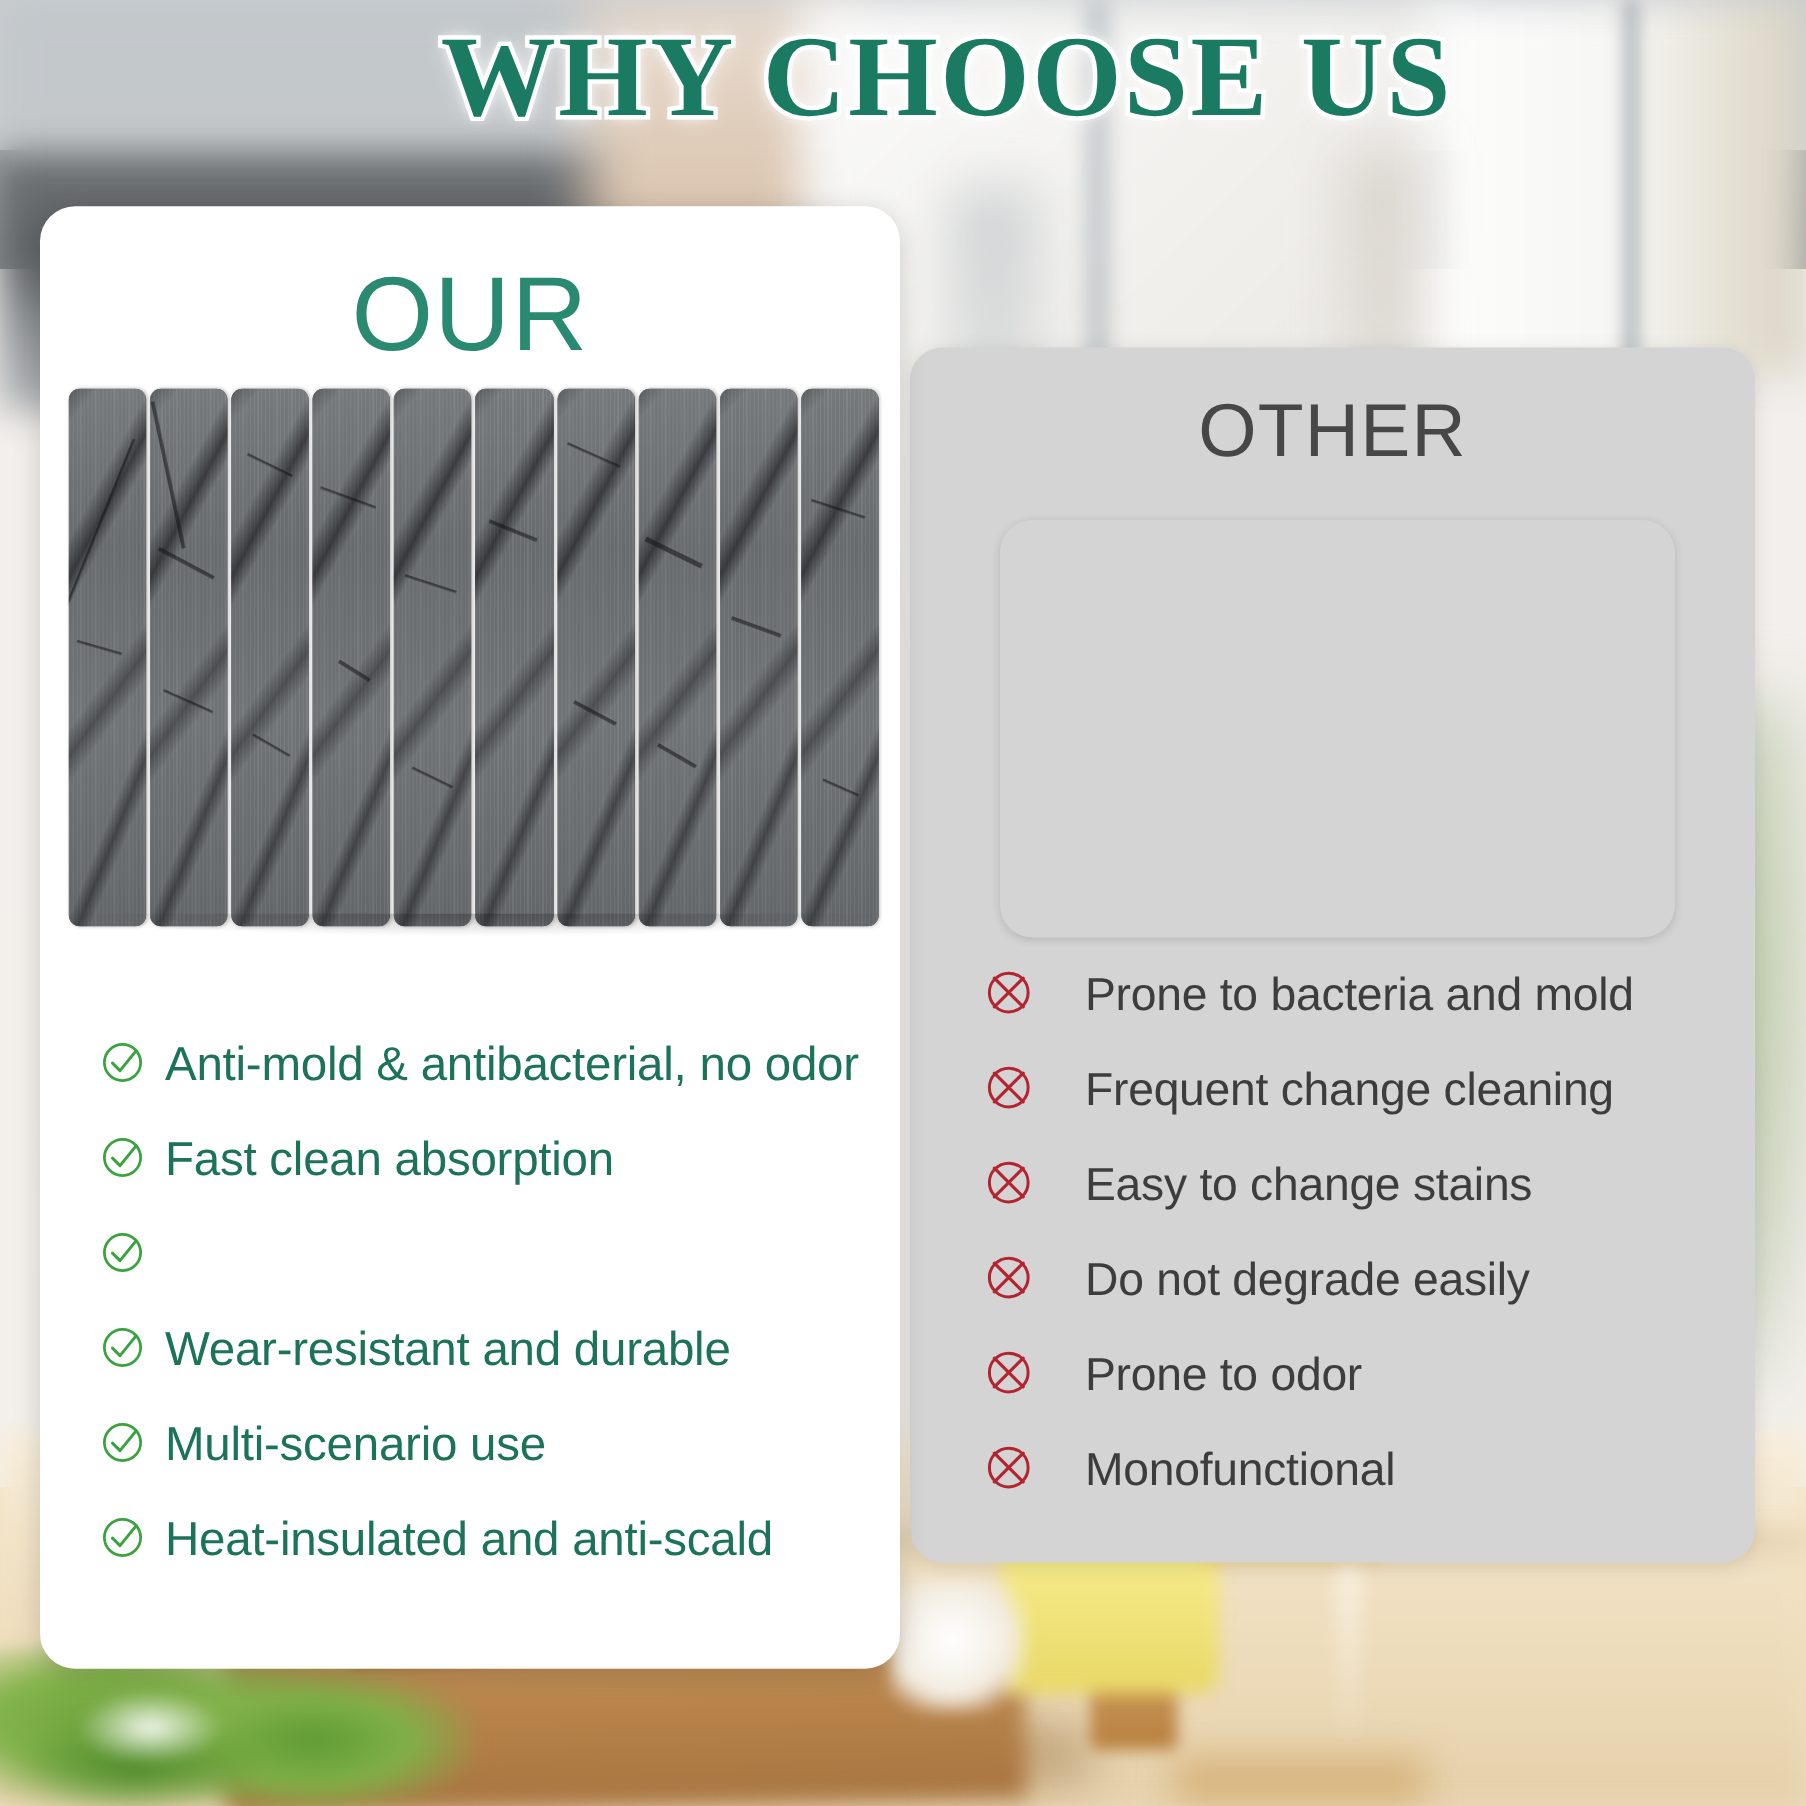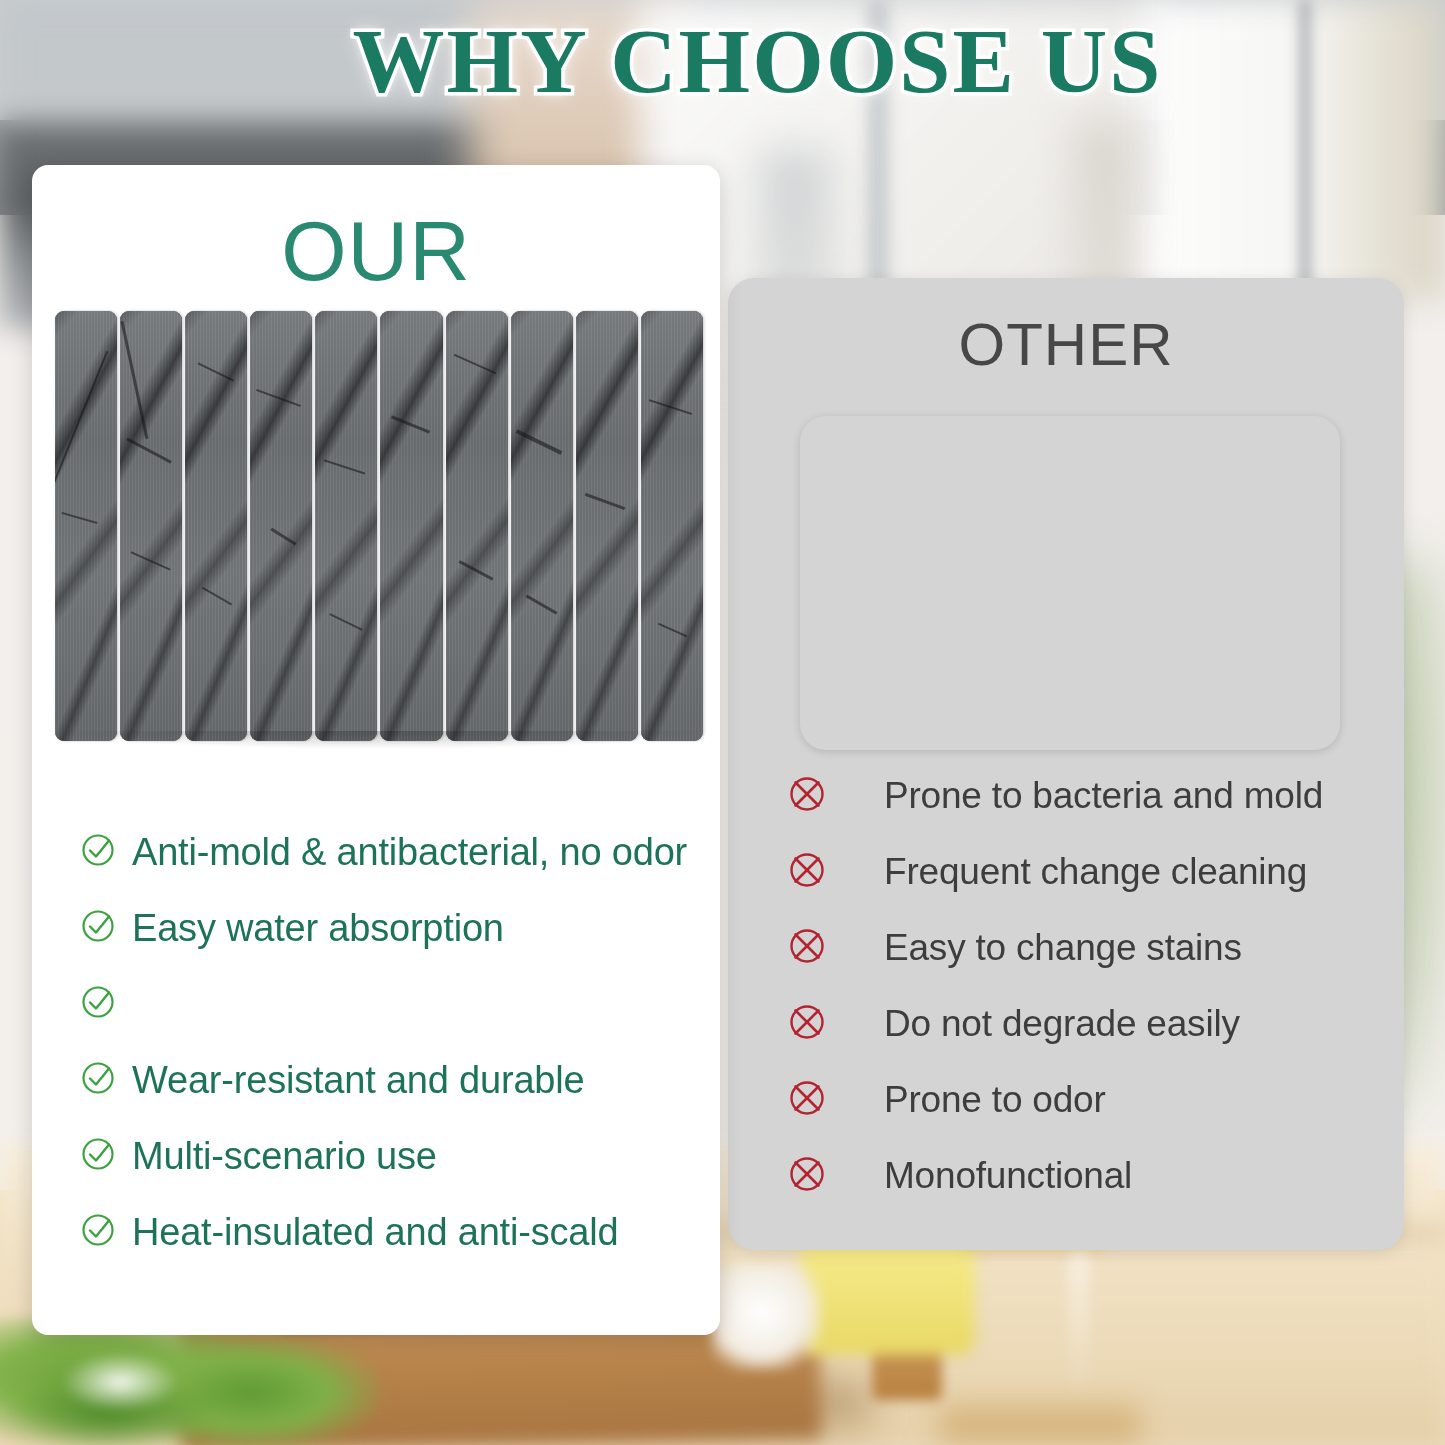--- a/index.html
+++ b/index.html
@@ -207,21 +207,21 @@
     width: 676px; height: 972px;
     background: #d4d4d4;
     border-radius: 26px;
     box-shadow: 0 3px 16px rgba(0,0,0,.10);
   }
   .card-our {
     position: absolute;
     left: 32px; top: 165px;
     width: 688px; height: 1170px;
     background: #ffffff;
-    border-radius: 16px;
+    border-radius: 28px;
     box-shadow: 0 4px 22px rgba(0,0,0,.16);
   }
 
   .head-our {
     position: absolute;
     left: 0; top: 38px;
     width: 688px;
     text-align: center;
     font-size: 84px;
     font-weight: 400;
@@ -304,21 +304,21 @@
     position: absolute;
     left: 58px; top: 480px;
     width: 600px;
   }
   .row {
     display: flex;
     align-items: center;
     gap: 14px;
   }
   .list-our .row { height: 76px; }
-  .list-other .row { height: 76px; gap: 56px; }
+  .list-other .row { height: 76px; gap: 40px; }
 
   .ico { flex: 0 0 auto; display: block; }
 
   .txt-our {
     font-size: 38px;
     color: #1d7359;
     white-space: nowrap;
     letter-spacing: -.2px;
   }
   .txt-other {
@@ -497,21 +497,21 @@
         <span class="txt-our">Anti-mold &amp; antibacterial, no odor</span>
       </div>
 
       <div class="row">
         <span class="ico">
           <svg width="40" height="40" viewBox="0 0 40 40">
             <circle cx="20" cy="20" r="14.5" fill="none" stroke="#3aa33f" stroke-width="2.2"></circle>
             <polyline points="12,20.5 18,26.5 31,10.5" fill="none" stroke="#3aa33f" stroke-width="2.4" stroke-linecap="round" stroke-linejoin="round"></polyline>
           </svg>
         </span>
-        <span class="txt-our">Easy water absorption</span>
+        <span class="txt-our">Fast clean absorption</span>
       </div>
 
       <div class="row">
         <span class="ico">
           <svg width="40" height="40" viewBox="0 0 40 40">
             <circle cx="20" cy="20" r="14.5" fill="none" stroke="#3aa33f" stroke-width="2.2"></circle>
             <polyline points="12,20.5 18,26.5 31,10.5" fill="none" stroke="#3aa33f" stroke-width="2.4" stroke-linecap="round" stroke-linejoin="round"></polyline>
           </svg>
         </span>
       </div>

